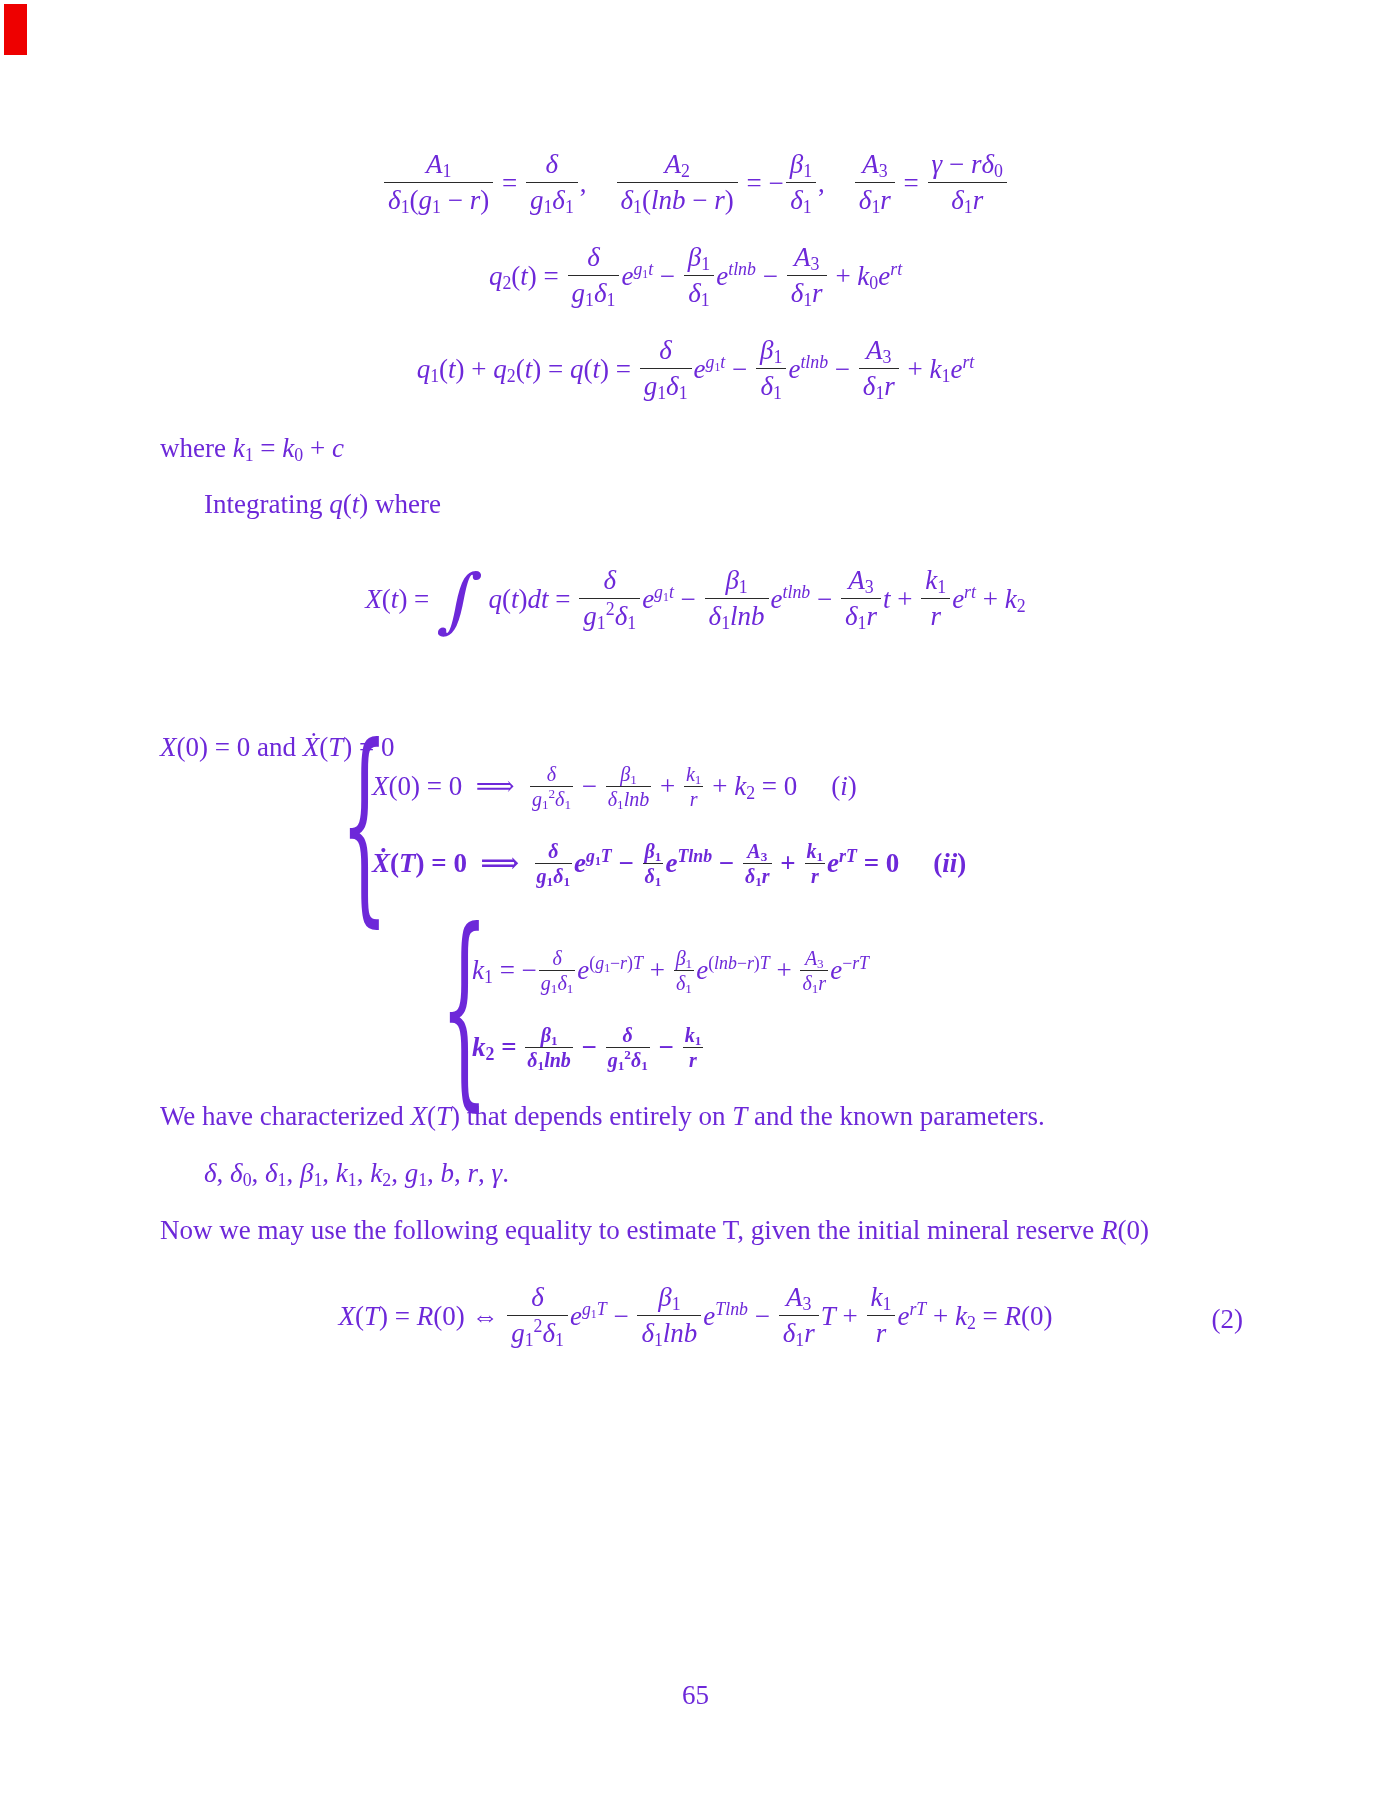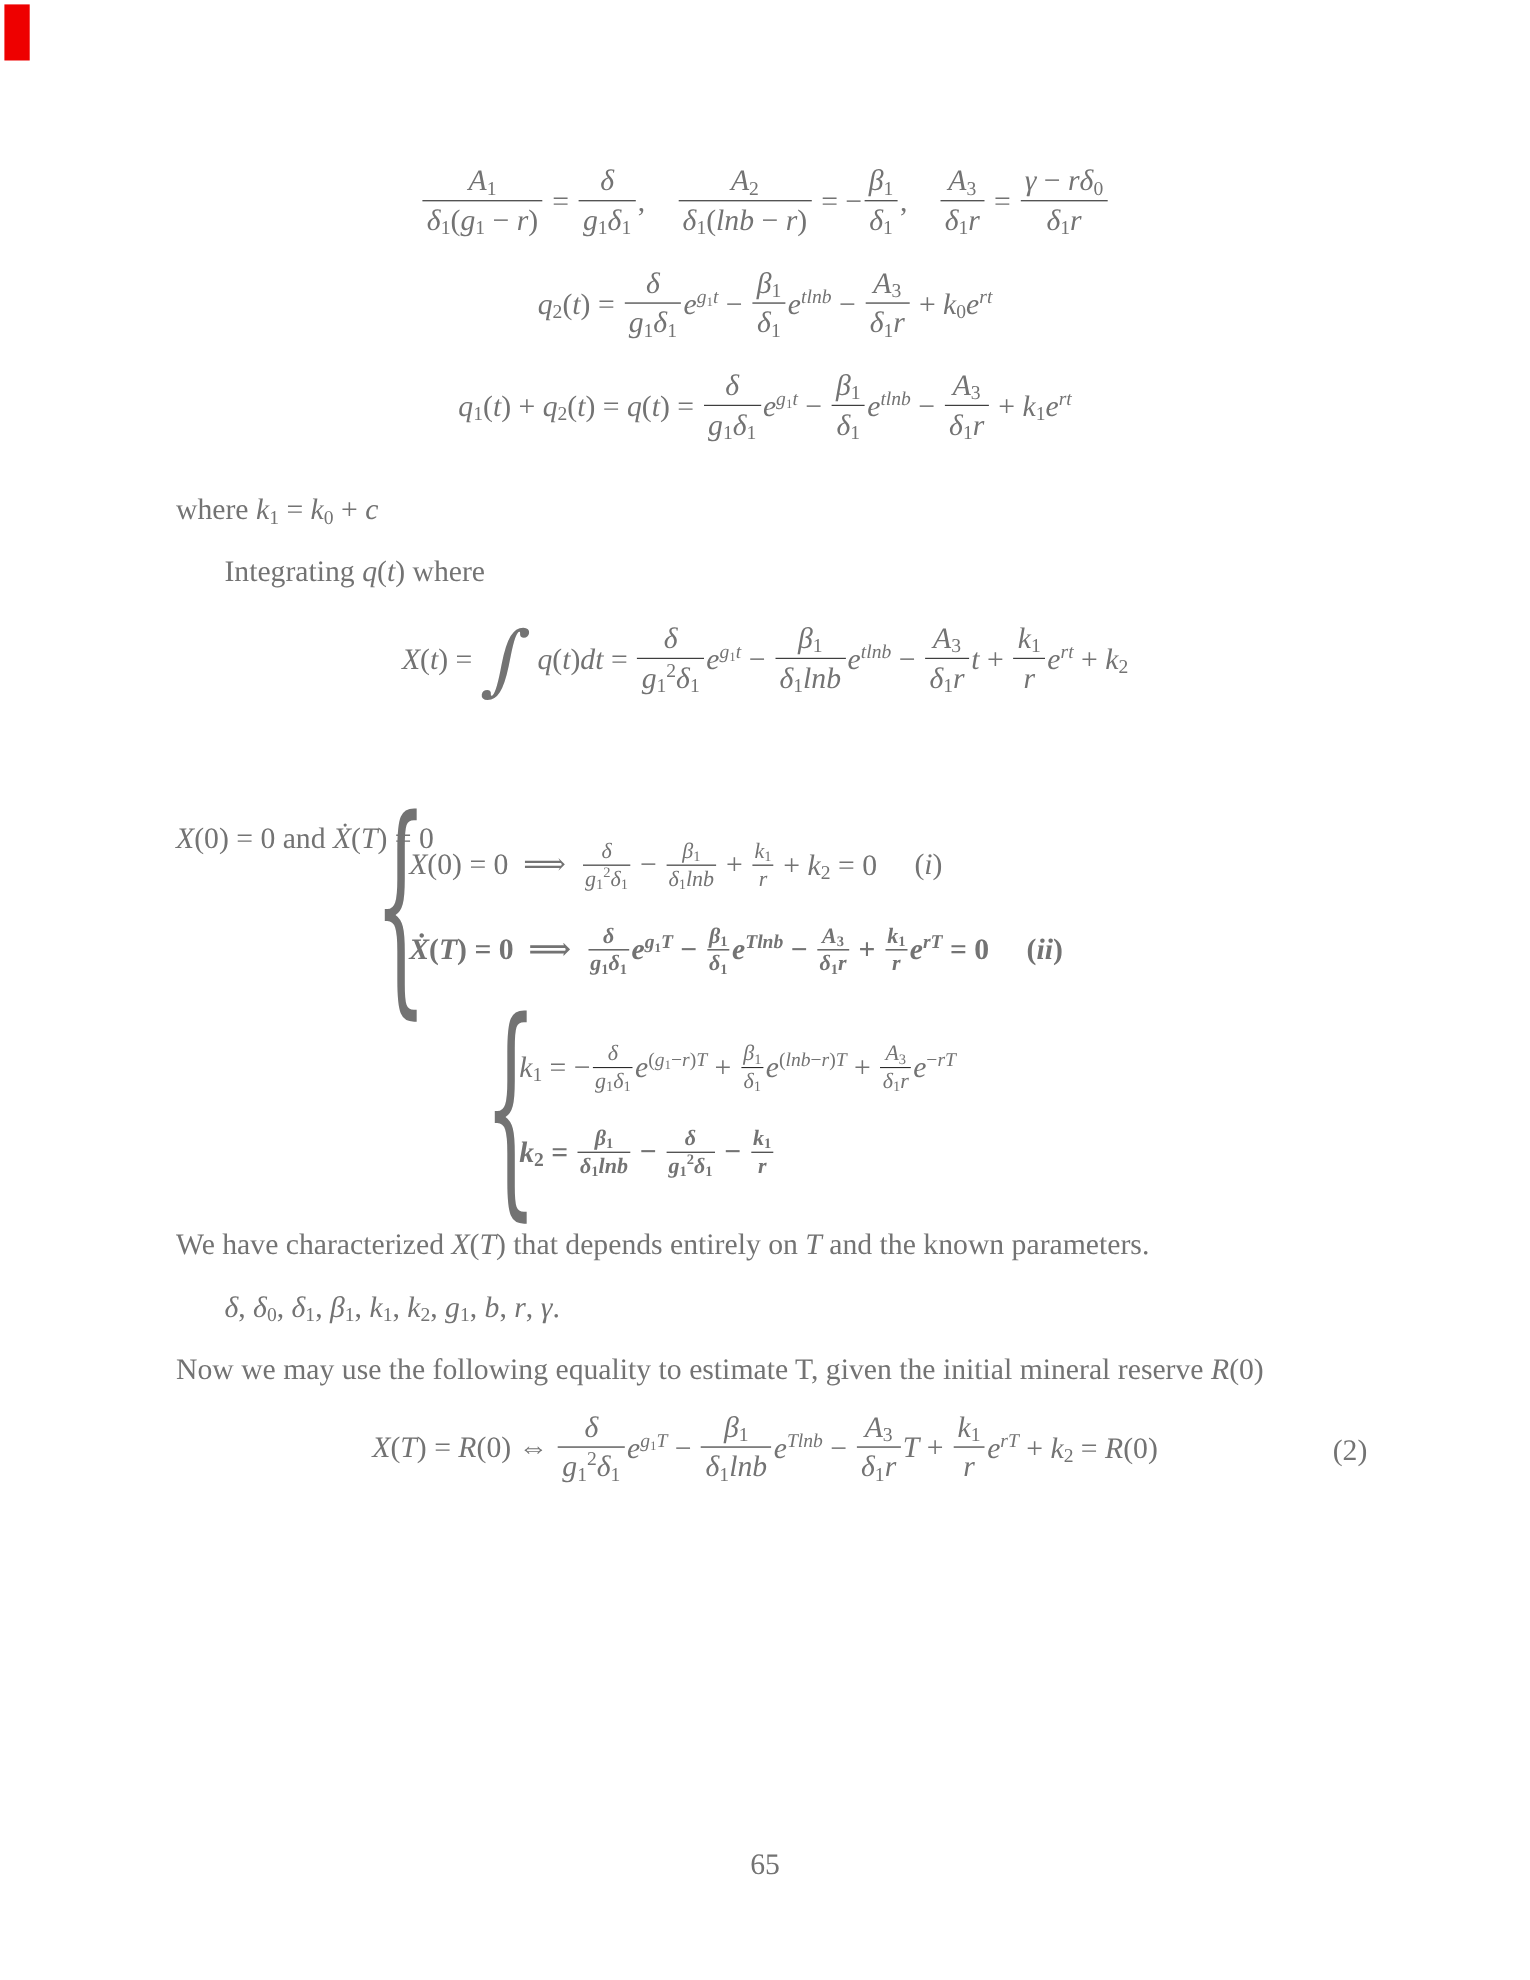--- a/index.html
+++ b/index.html
@@ -4,25 +4,25 @@
 <style>
   html, body { margin: 0; padding: 0; background: #ffffff; }
   .page {
     position: relative;
     width: 1391px;
     height: 1800px;
     background: #ffffff;
     overflow: hidden;
     font-family: "Liberation Serif", "DejaVu Serif", "DejaVu Sans", serif;
     font-size: 27px;
-    color: #737373;
+    color: #6d28d9;
   }
   .red-mark { position: absolute; left: 4px; top: 4px; width: 23px; height: 51px; }
   .eq-row { position: absolute; left: 0; right: 0; text-align: center; white-space: nowrap; }
-  .para { position: absolute; white-space: nowrap; margin-top: 15px; }
+  .para { position: absolute; white-space: nowrap; }
   .t { white-space: pre; }
   .v { font-style: italic; }
   .sub { font-size: 66%; position: relative; top: 0.25em; }
   .sup { font-size: 66%; position: relative; top: -0.55em; }
   .frac { display: inline-block; vertical-align: middle; text-align: center; margin: 0 2px; position: relative; top: -0.12em; }
   .frac .num, .frac .den { display: block; line-height: 1.3; padding: 0 4px; white-space: pre; }
   .frac .den { border-top: 1.6px solid #2a2a2a; }
   .frac.small { font-size: 20px; }
   .frac.small .num, .frac.small .den { line-height: 1.2; padding: 0 2px; }
   .integral {

